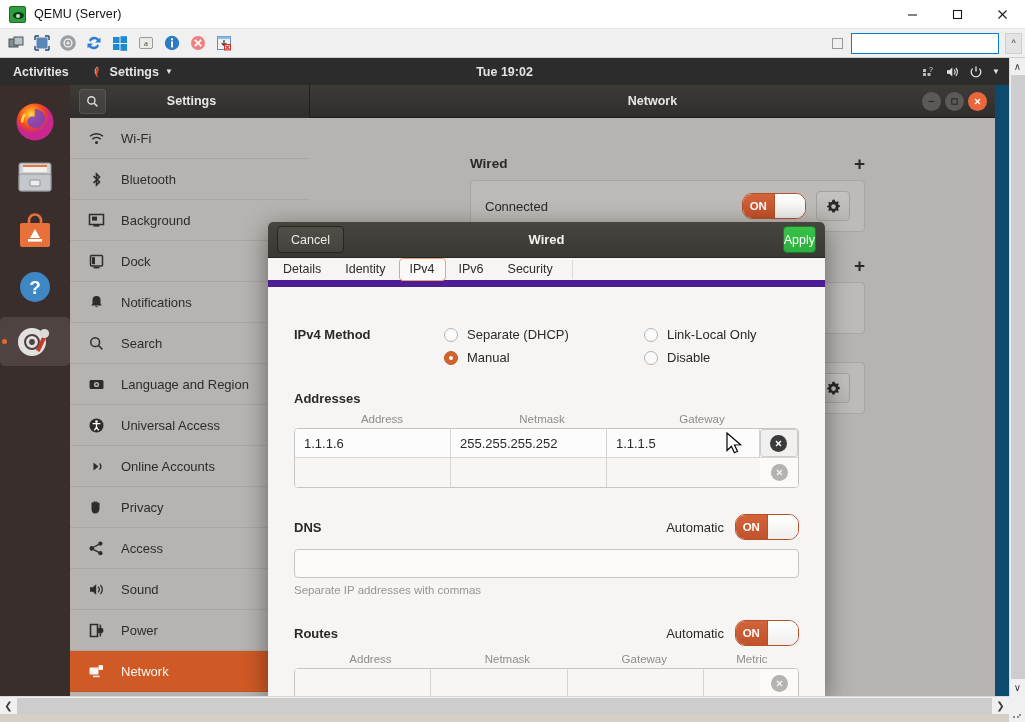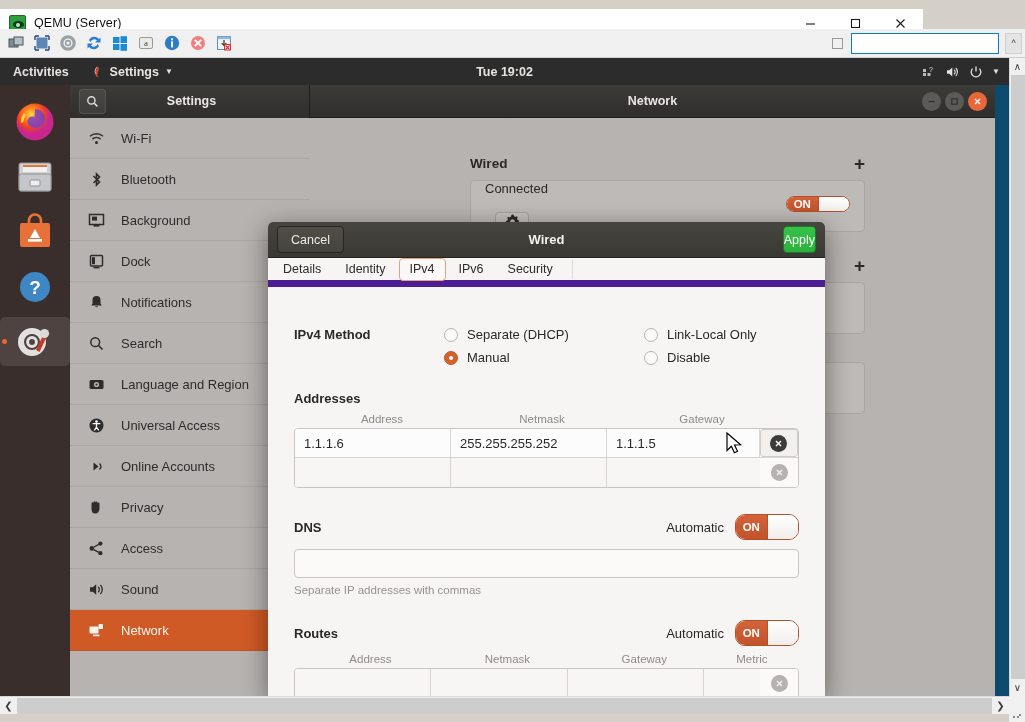--- a/index.html
+++ b/index.html
@@ -6,21 +6,21 @@
   html, body {
     width: 1025px; height: 722px;
     overflow: hidden;
     font-family: "Liberation Sans", sans-serif;
     background: #d4d0c8;
   }
   #root { position: relative; width: 1025px; height: 722px; }
 
   
   .qemu-titlebar {
-    position: absolute; left: 0; top: 9px; width: 923px; height: 29px;
+    position: absolute; left: 0; top: 0; width: 1025px; height: 29px;
     background: #ffffff;
     display: flex; align-items: center;
     border-bottom: 1px solid #e6e6e6;
   }
   .qemu-icon {
     width: 17px; height: 17px; margin-left: 9px; margin-right: 8px;
     background: #2f9e3f; border: 1px solid #1c6b28; border-radius: 2px;
     position: relative; flex: none;
   }
   .qemu-icon::before {
@@ -158,22 +158,22 @@
     background: #b6b3b0;
   }
   .sect-head {
     position: absolute; display: flex; align-items: center; width: 395px;
     font-size: 13.5px; font-weight: bold; color: #2b2927;
   }
   .plus { margin-left: auto; font-size: 19px; color: #2b2927; line-height: 1; }
   .card {
     position: absolute; width: 395px; background: #bdbab7;
     border: 1px solid #a8a5a2; border-radius: 4px;
-    display: flex; align-items: flex-start; padding: 0 14px;
-    font-size: 13px; color: #2b2927; flex-direction: column;
+    display: flex; align-items: center; padding: 0 14px;
+    font-size: 13px; color: #2b2927;
   }
   .toggle {
     margin-left: auto; width: 64px; height: 26px; border-radius: 10px;
     border: 1px solid #b2522a; display: flex; overflow: hidden; background: #fff;
   }
   .toggle .on {
     flex: 1; background: linear-gradient(#d4633a,#c1522b); color: #fff;
     display: flex; align-items: center; justify-content: center;
     font-size: 11.5px; font-weight: bold;
   }
@@ -637,20 +637,31 @@
           <span>Access</span>
         </div>
         <div class="side-item">
           <span class="side-ico">
             <svg width="17" height="17" viewBox="0 0 17 17">
                 <path d="M2 6.2h2.8L8.2 3.2v10.6L4.8 10.8H2z" fill="#2e2c2b"></path>
                 <path d="M10.2 5.8a3.8 3.8 0 0 1 0 5.4M12.4 4a6.4 6.4 0 0 1 0 9" stroke="#2e2c2b" stroke-width="1.3" fill="none"></path>
               </svg>
           </span>
           <span>Sound</span>
+        </div>
+        <div class="side-item">
+          <span class="side-ico">
+            <svg width="17" height="17" viewBox="0 0 17 17">
+                <path d="M2.5 2.5h7v12h-7z" fill="none" stroke="#2e2c2b" stroke-width="1.6"></path>
+                <circle cx="12.4" cy="8.5" r="3" fill="#2e2c2b"></circle>
+                <rect x="11.6" y="2.6" width="1.5" height="3" fill="#2e2c2b"></rect>
+                <rect x="11.6" y="11.4" width="1.5" height="3" fill="#2e2c2b"></rect>
+              </svg>
+          </span>
+          <span>Power</span>
         </div>
         <div class="side-item sel">
           <span class="side-ico">
             <svg width="17" height="17" viewBox="0 0 17 17">
                 <rect x="1.5" y="4.5" width="9" height="7" rx="1" fill="#fdf4ef"></rect>
                 <rect x="10.5" y="2" width="4.5" height="5" rx="1" fill="#fdf4ef"></rect>
                 <rect x="5" y="12.6" width="6.5" height="1.6" fill="#fdf4ef"></rect>
               </svg>
           </span>
           <span>Network</span>

